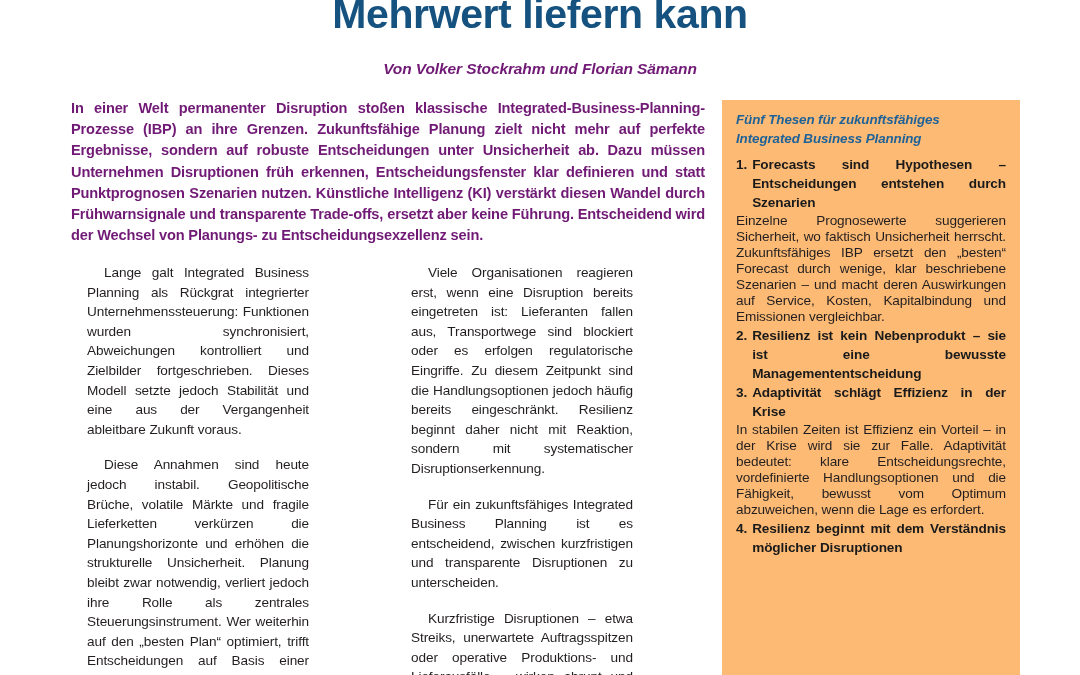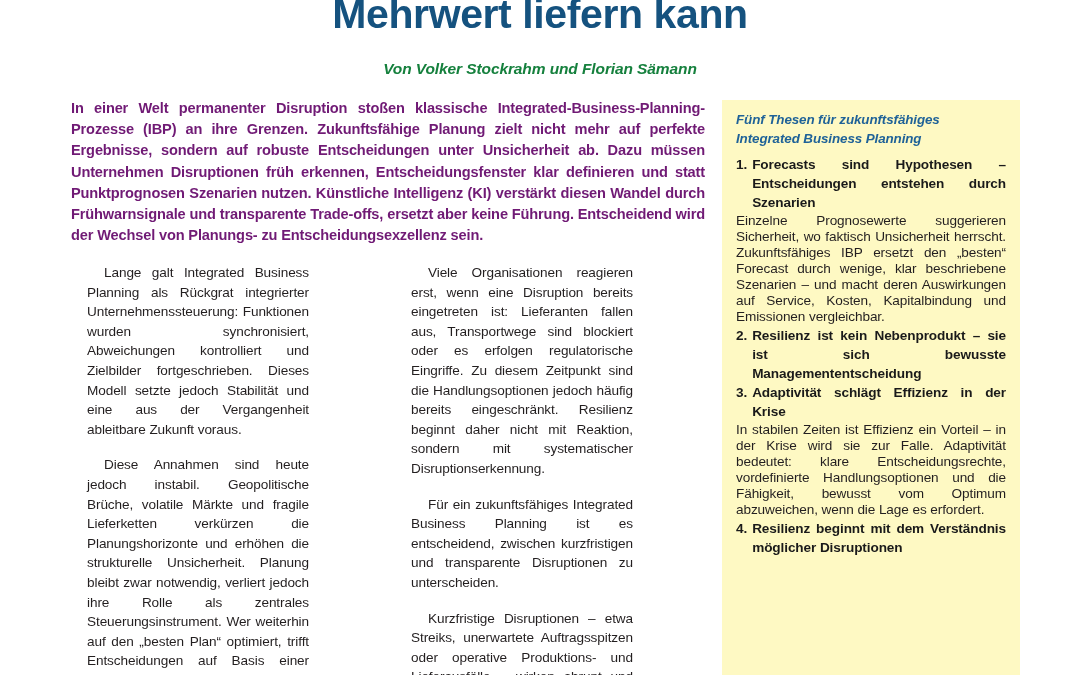--- a/index.html
+++ b/index.html
@@ -37,21 +37,21 @@
   }
   .byline {
     position: absolute;
     left: 0;
     top: 60px;
     width: 1080px;
     text-align: center;
     font-size: 15.5px;
     font-weight: bold;
     font-style: italic;
-    color: #15803d;
+    color: #701a75;
     letter-spacing: -0.1px;
   }
 
   
   .lead {
     position: absolute;
     left: 71px;
     top: 98px;
     width: 634px;
     font-size: 14.6px;
@@ -85,21 +85,21 @@
   .col-1 { left: 71px; }
   .col-2 { left: 395px; }
 
   
   .sidebar {
     position: absolute;
     left: 722px;
     top: 100px;
     width: 298px;
     height: 575px;
-    background: #fef9c3;
+    background: #fdba74;
     overflow: hidden;
   }
   .sidebar-inner {
     padding: 11px 14px 0 14px;
   }
   .sidebar-heading {
     font-size: 13.4px;
     font-weight: bold;
     font-style: italic;
     color: #1f6298;
@@ -161,21 +161,21 @@
       <div class="sidebar-heading">Fünf Thesen für zukunftsfähiges Integrated Business Planning</div>
 
       <div class="thesis-title">
         <span class="thesis-num">1.</span>
         <span class="thesis-text">Forecasts sind Hypothesen – Entscheidungen entstehen durch Szenarien</span>
       </div>
       <p class="thesis-body">Einzelne Prognosewerte suggerieren Sicherheit, wo faktisch Unsicherheit herrscht. Zukunftsfähiges IBP ersetzt den „besten“ Forecast durch wenige, klar beschriebene Szenarien – und macht deren Auswirkungen auf Service, Kosten, Kapitalbindung und Emissionen vergleichbar.</p>
 
       <div class="thesis-title">
         <span class="thesis-num">2.</span>
-        <span class="thesis-text">Resilienz ist kein Nebenprodukt – sie ist sich bewusste Managemententscheidung</span>
+        <span class="thesis-text">Resilienz ist kein Nebenprodukt – sie ist eine bewusste Managemententscheidung</span>
       </div>
 
       <div class="thesis-title">
         <span class="thesis-num">3.</span>
         <span class="thesis-text">Adaptivität schlägt Effizienz in der Krise</span>
       </div>
       <p class="thesis-body">In stabilen Zeiten ist Effizienz ein Vorteil – in der Krise wird sie zur Falle. Adaptivität bedeutet: klare Entscheidungsrechte, vordefinierte Handlungsoptionen und die Fähigkeit, bewusst vom Optimum abzuweichen, wenn die Lage es erfordert.</p>
 
       <div class="thesis-title">
         <span class="thesis-num">4.</span>

